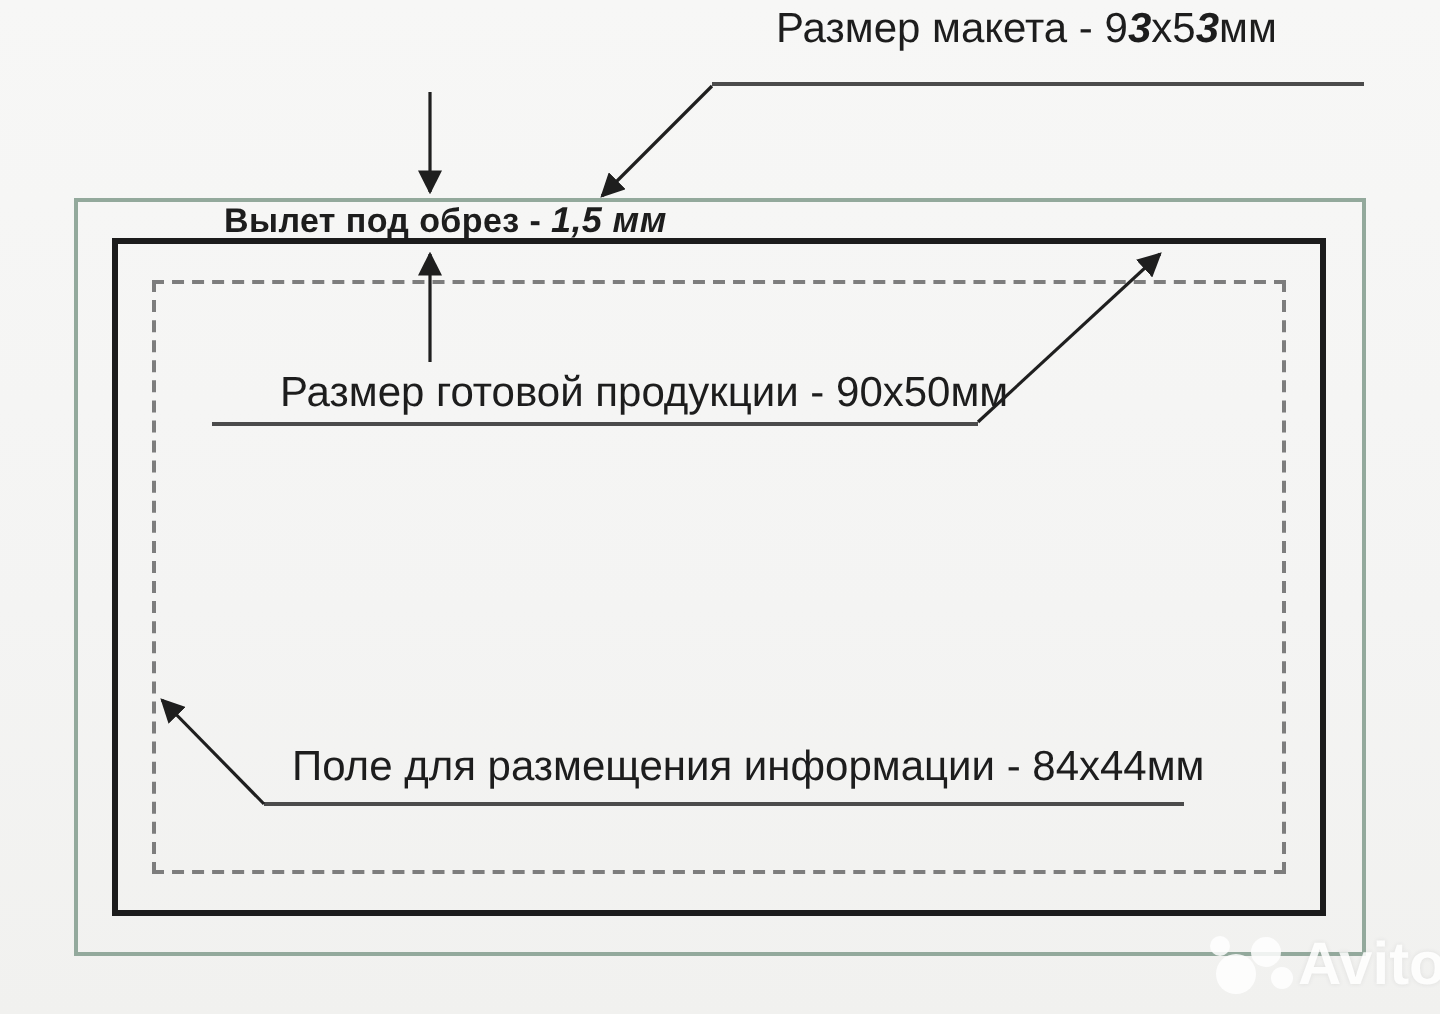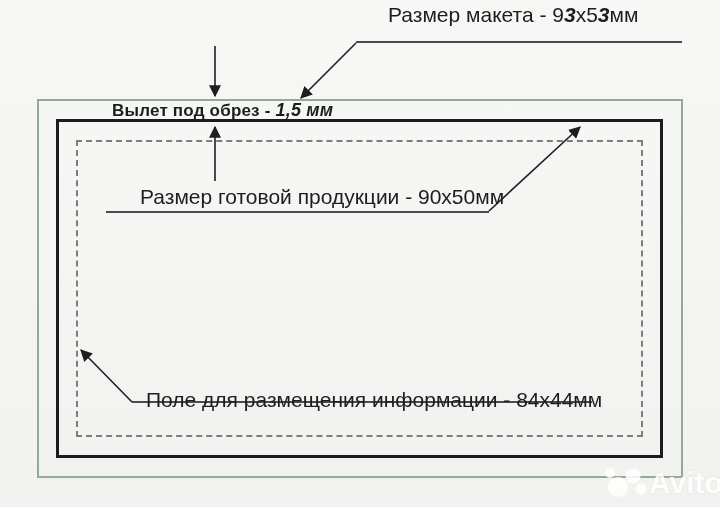--- a/index.html
+++ b/index.html
@@ -14,21 +14,21 @@
   .rect.black  { left:56px; top:119px; width:601px; height:333px; border:3px solid #1c1c1c; }
   .rect.dashed { left:76px; top:140px; width:563px; height:293px; border:2px dashed #7d7d7d; }
 
   .leaders { position:absolute; left:0; top:0; width:720px; height:507px; pointer-events:none; }
   .leaders .thick { stroke:#4b4b4b; stroke-width:2; }
   .leaders .thin  { stroke:#1f1f1f; stroke-width:1.6; }
 
   .label { position:absolute; white-space:nowrap; }
   .top-label  { left:388px; top:3px;  font-size:21px; }
   .trim-label { left:100px; top:185px; font-size:21px;margin-left:40px; }
-  .safe-label { left:146px; top:372px; font-size:21px;margin-top:16px; }
+  .safe-label { left:146px; top:372px; font-size:21px; }
   .bleed-label{ left:112px; top:100px; font-size:17px; font-weight:bold; letter-spacing:0.2px; }
   .em { font-weight:bold; font-style:italic; }
   .bleed-label .em { font-size:18px; }
 
   .watermark {
     position:absolute; left:597px; top:461px; height:44px;
     display:flex; align-items:center; opacity:0.9; pointer-events:none;
   }
   .watermark .logo { display:block; }
   .watermark .brand {

